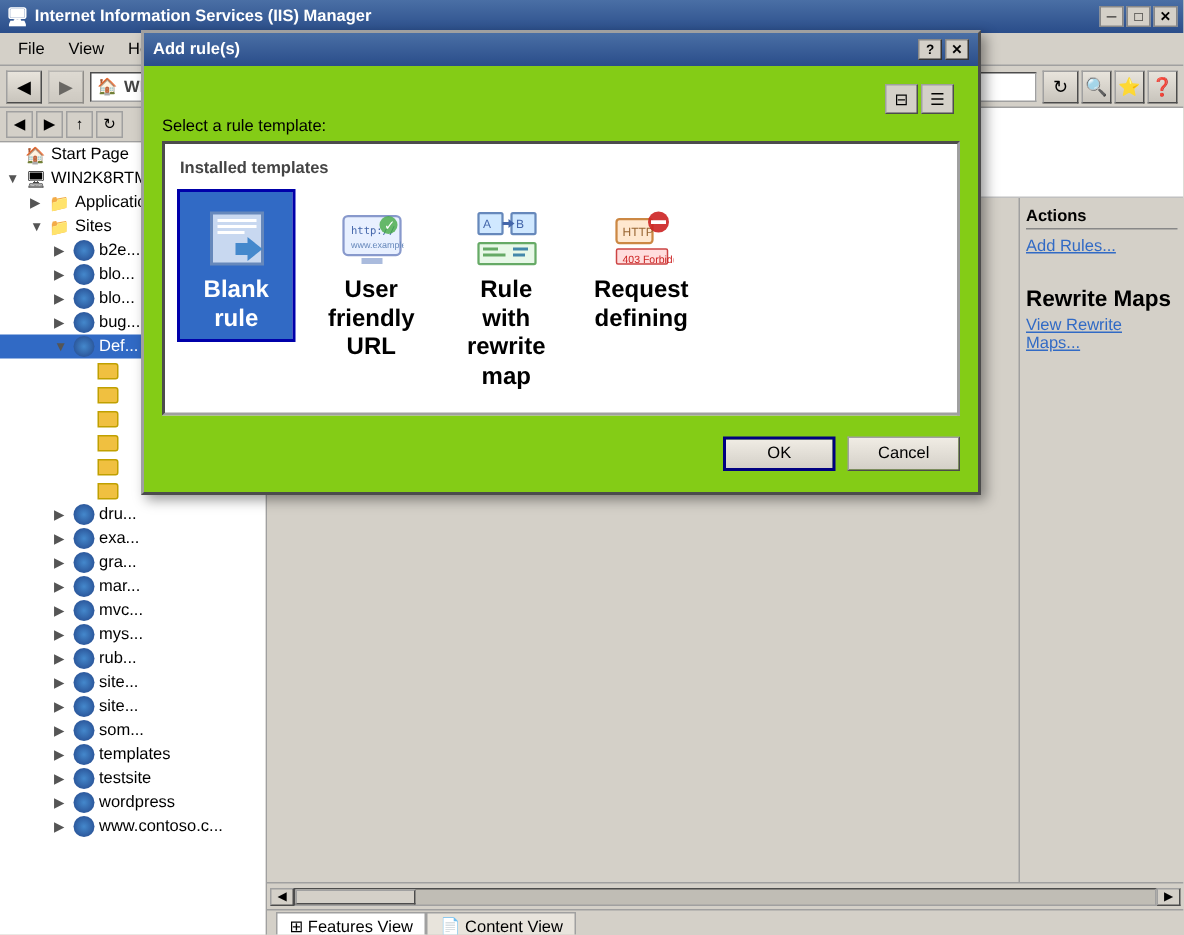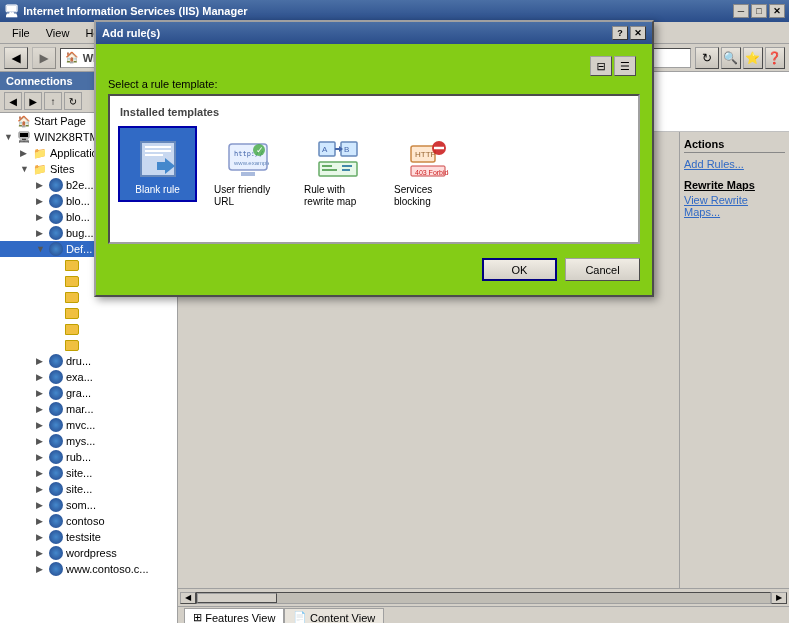--- a/index.html
+++ b/index.html
@@ -106,21 +106,21 @@
       margin-bottom: 4px;
     }
     .action-link {
       color: #316ac5;
       text-decoration: underline;
       cursor: pointer;
       padding: 1px 0;
       display: block;
       font-size: 11px;
     }
-    .action-section-header { font-weight: bold; margin-top: 8px; margin-bottom: 2px; font-size: 11px; text-decoration: underline; }
+    .action-section-header { font-weight: bold; margin-top: 20px; margin-bottom: 2px; font-size: 15px; }
 
     
     #content-area {
       flex: 1;
       display: flex; flex-direction: column;
     }
     #content-header {
       height: 60px;
       background: white;
       display: flex; align-items: center;
@@ -281,23 +281,24 @@
       background: #316ac5;
       outline: 2px solid #0000aa;
     }
     .template-item.selected .template-label { color: white; }
     .template-icon-wrapper {
       width: 48px; height: 48px;
       display: flex; align-items: flex-end; justify-content: center;
       margin-bottom: 4px;
     }
     .template-label {
-      text-align: left;
-      font-size: 10px;
+      text-align: center;
+      font-size: 16px;
       line-height: 1.2;
+      font-weight: bold;
     }
 
     #description-box {
       border: 1px solid #a0a0a0;
       background: white;
       padding: 6px 8px;
       margin-top: 8px;
       font-size: 11px;
       min-height: 40px;
       color: #333;
@@ -366,23 +367,20 @@
     <div class="nav-btn">↻</div>
     <div class="nav-btn" style="width:20px;">🔍</div>
     <div class="nav-btn" style="width:20px;">⭐</div>
     <div class="nav-btn" style="width:20px;">❓</div>
   </div>
 </div>
 
 <div id="main">
 
   <div id="sidebar">
-    <div id="connections-header">
-      <span>Connections</span>
-    </div>
     <div id="connections-toolbar">
       <div class="conn-tool-btn">◀</div>
       <div class="conn-tool-btn">▶</div>
       <div class="conn-tool-btn">↑</div>
       <div class="conn-tool-btn">↻</div>
     </div>
     <div id="connections-tree">
 
       <div class="tree-item" style="padding-left:4px;">
         <span class="tree-expand"></span>
@@ -550,21 +548,21 @@
         <span class="tree-icon">
             <div class="globe-icon"></div>
           </span>
         <span>som...</span>
       </div>
       <div class="tree-item" style="padding-left:36px;">
         <span class="tree-expand">▶</span>
         <span class="tree-icon">
             <div class="globe-icon"></div>
           </span>
-        <span>contoso</span>
+        <span>templates</span>
       </div>
       <div class="tree-item" style="padding-left:36px;">
         <span class="tree-expand">▶</span>
         <span class="tree-icon">
             <div class="globe-icon"></div>
           </span>
         <span>testsite</span>
       </div>
       <div class="tree-item" style="padding-left:36px;">
         <span class="tree-expand">▶</span>
@@ -699,21 +697,21 @@
             <div class="template-icon-wrapper">
               <svg width="42" height="42" viewBox="0 0 42 42">
                 <rect x="4" y="8" width="24" height="16" fill="#ffe8d0" stroke="#cc8844" stroke-width="1.5" rx="2"></rect>
                 <text x="8" y="19" font-size="8" fill="#996633">HTTP</text>
                 <circle cx="32" cy="10" r="7" fill="#cc2222" opacity="0.9"></circle>
                 <line x1="27" y1="10" x2="37" y2="10" stroke="white" stroke-width="2.5"></line>
                 <rect x="4" y="28" width="34" height="10" fill="#ffdddd" stroke="#cc4444" stroke-width="1" rx="1"></rect>
                 <text x="8" y="37" font-size="7" fill="#cc2222">403 Forbidden</text>
               </svg>
             </div>
-            <span class="template-label">Services blocking</span>
+            <span class="template-label">Request defining</span>
           </div>
         </div>
       </div>
 
 
       <div id="modal-buttons">
         <div class="dialog-btn default">OK</div>
         <div class="dialog-btn">Cancel</div>
       </div>
     </div>

